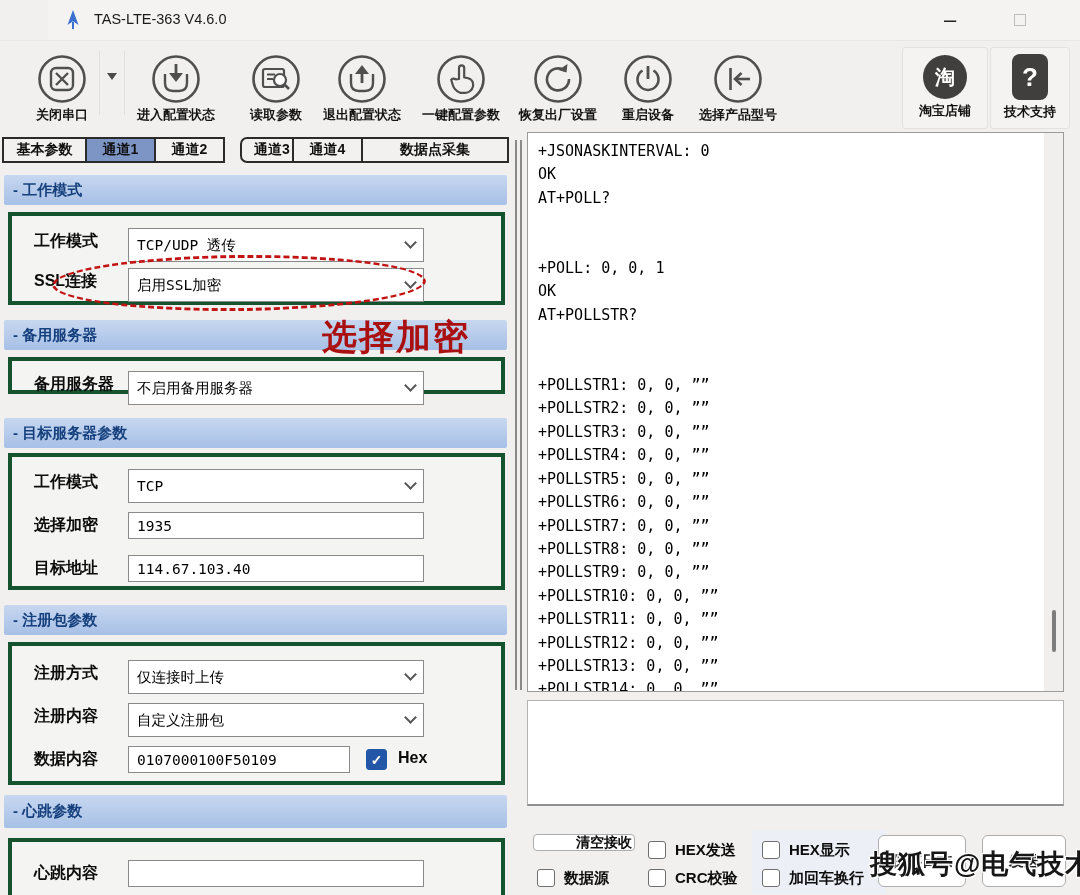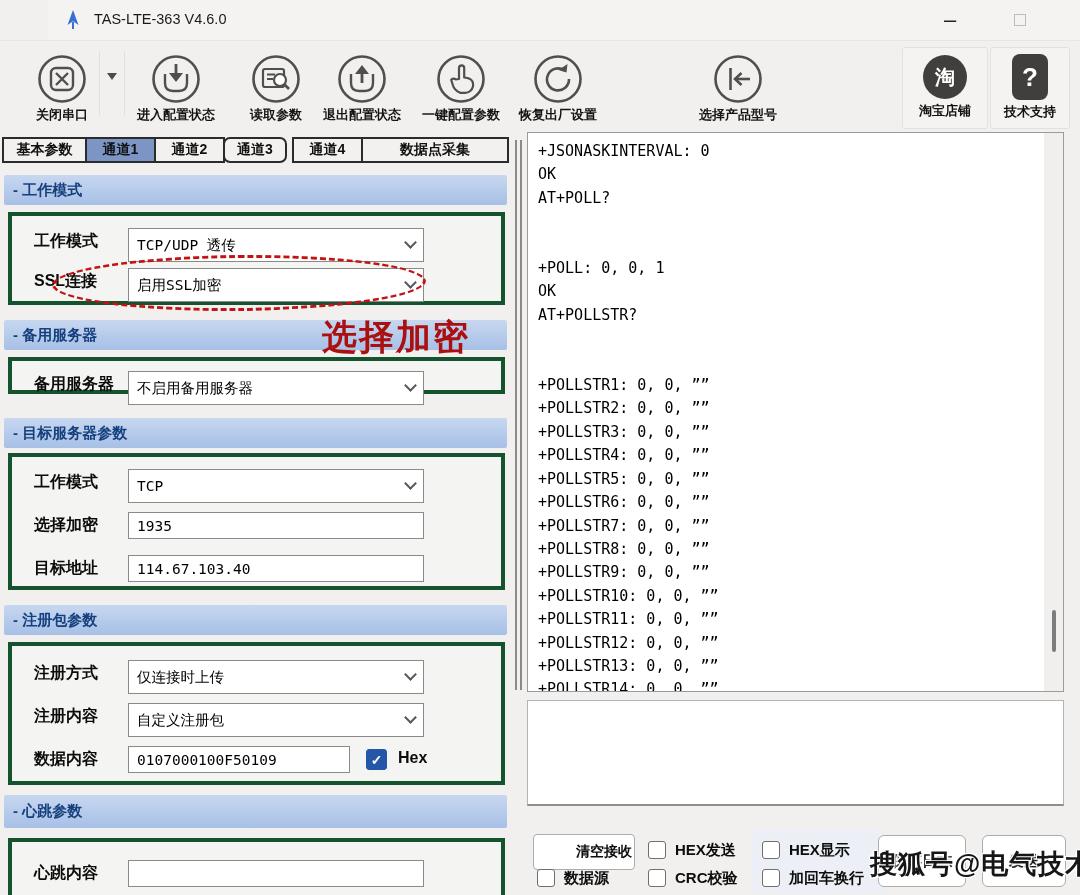--- a/index.html
+++ b/index.html
@@ -145,20 +145,28 @@
 
     <div class="tbtn" style="left:508px;">
       <svg class="ticon" width="52" height="52" viewBox="0 0 52 52">
         <circle cx="26" cy="26" r="22.5" stroke="#4f4f4f" stroke-width="2.6" fill="none"></circle>
         <path d="M32.5 17.5 a11 11 0 1 0 4.5 8.5" stroke="#4f4f4f" stroke-width="2.6" fill="none"></path>
         <path d="M35.5 11 l-1 8.5 -8-2.5 Z" fill="#4f4f4f"></path>
       </svg>
       <span class="tlabel">恢复出厂设置</span>
     </div>
 
+    <div class="tbtn" style="left:598px;">
+      <svg class="ticon" width="52" height="52" viewBox="0 0 52 52">
+        <circle cx="26" cy="26" r="22.5" stroke="#4f4f4f" stroke-width="2.6" fill="none"></circle>
+        <path d="M20.5 17.5 a10.5 10.5 0 1 0 11 0" stroke="#4f4f4f" stroke-width="2.6" fill="none"></path>
+        <path d="M26 13 v13" stroke="#4f4f4f" stroke-width="2.8"></path>
+      </svg>
+      <span class="tlabel">重启设备</span>
+    </div>
 
     <div class="tbtn" style="left:688px;">
       <svg class="ticon" width="52" height="52" viewBox="0 0 52 52">
         <circle cx="26" cy="26" r="22.5" stroke="#4f4f4f" stroke-width="2.6" fill="none"></circle>
         <path d="M18.5 15 v22" stroke="#4f4f4f" stroke-width="2.6"></path>
         <path d="M38 26 H24" stroke="#4f4f4f" stroke-width="2.6"></path>
         <path d="M29.5 20 l-6.5 6 6.5 6" stroke="#4f4f4f" stroke-width="2.6" fill="none"></path>
       </svg>
       <span class="tlabel">选择产品型号</span>
     </div>
@@ -180,21 +188,21 @@
 
   <div class="tab" style="left:2px; width:85px;">
       <span>基本参数</span>
     </div>
   <div class="tab active" style="left:85px; width:71px;">
       <span>通道1</span>
     </div>
   <div class="tab" style="left:154px; width:71px;">
       <span>通道2</span>
     </div>
-  <div class="tab" style="left:223px; width:64px;border-radius:7px;">
+  <div class="tab" style="left:240px; width:64px;border-radius:7px;">
       <span>通道3</span>
     </div>
   <div class="tab" style="left:292px; width:71px;">
       <span>通道4</span>
     </div>
   <div class="tab" style="left:361px; width:148px;">
       <span>数据点采集</span>
     </div>
 
   <div class="hdr" style="top:175px;">
@@ -317,21 +325,21 @@
 +POLLSTR13: 0, 0, ””
 +POLLSTR14: 0, 0, ””</pre>
   </div>
   <div id="term-track"></div>
   <div id="term-thumb"></div>
 
   <textarea id="sendbox" value="" style=""></textarea>
 
   <div id="tint-col"></div>
 
-  <div class="btn" style="left:533px; top:834px; width:102px; height:36px; font-size:14px;padding-left:40px;">
+  <div class="btn" style="left:533px; top:834px; width:102px; height:17px; font-size:14px;padding-left:40px;">
       <span>清空接收</span>
     </div>
 
   <div class="cb" style="position:absolute; left:648px; top:841px;"></div>
   <span class="cbl" style="left:675px; top:841px;">HEX发送</span>
 
   <div class="cb" style="position:absolute; left:762px; top:841px;"></div>
   <span class="cbl" style="left:789px; top:841px;">HEX显示</span>
 
   <div class="cb" style="position:absolute; left:537px; top:869px;"></div>

